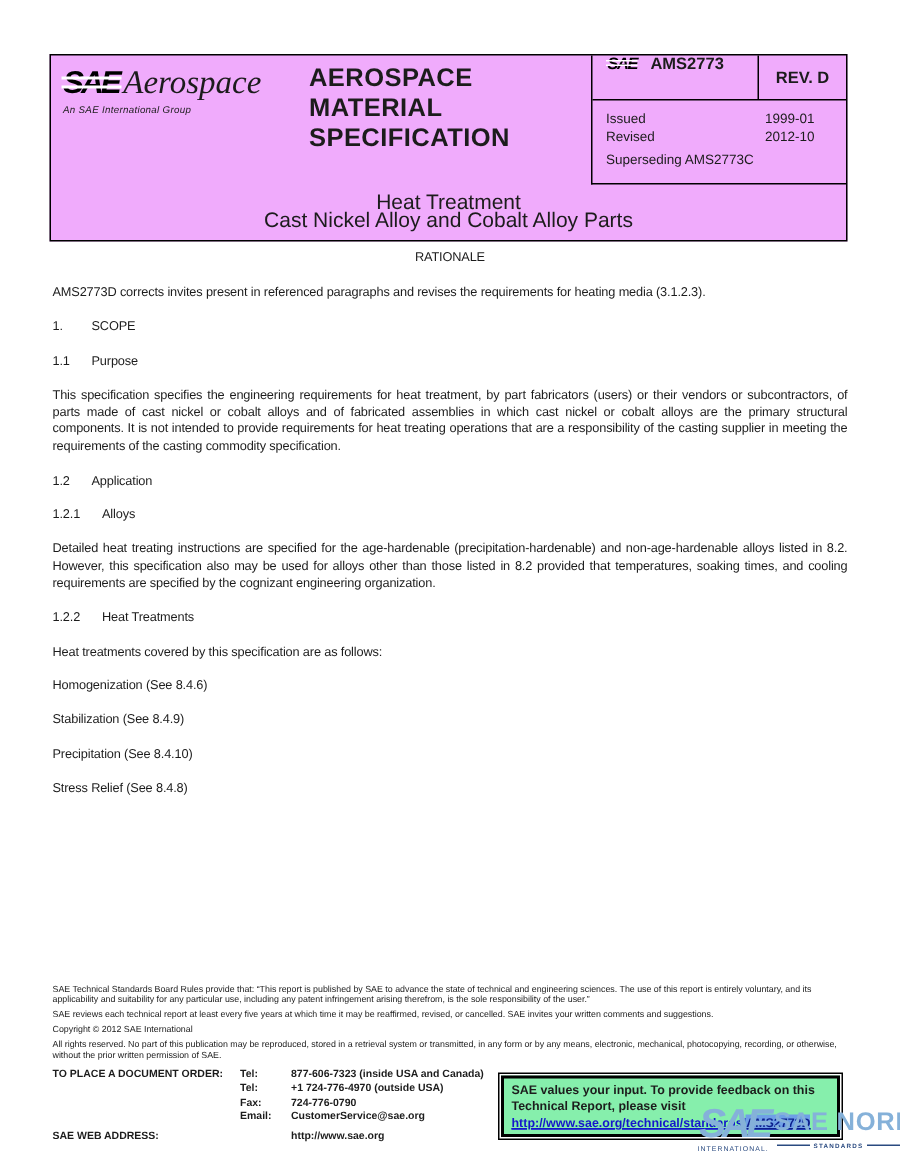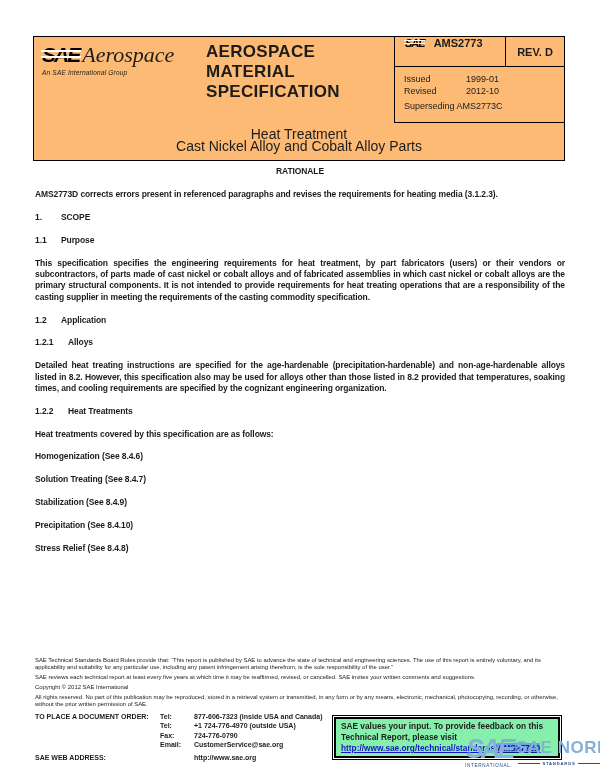--- a/index.html
+++ b/index.html
@@ -4,21 +4,21 @@
 <style>
   html,body{margin:0;padding:0;background:#e8e8e8;}
   .page{
     width:600px;height:776px;position:relative;background:#ffffff;
     font-family:"Liberation Sans",sans-serif;color:#1c1c1c;overflow:hidden;
     margin:0 auto;
   }
   
   .header-box{
     position:absolute;left:33px;top:36px;width:532px;
-    border:1.5px solid #000;box-sizing:border-box;background:#fdba74;
+    border:1.5px solid #000;box-sizing:border-box;background:#f0abfc;
   }
   .header-top{display:flex;align-items:stretch;}
   .logo-cell{width:168px;padding:7px 0 0 8px;box-sizing:border-box;}
   .sae-wordmark{white-space:nowrap;line-height:22px;}
   .sae-mark{
     position:relative;display:inline-block;font-weight:bold;font-style:italic;
     font-size:21px;letter-spacing:-2px;padding-right:3px;color:#000;
   }
   .sae-mark .stripe{position:absolute;left:-1px;right:1px;height:1.5px;background:#fff;}
   .sae-mark .s1{top:6px;}
@@ -37,31 +37,31 @@
   .ams-cell{flex:1;display:flex;align-items:flex-start;padding-left:10px;font-weight:bold;font-size:11px;}
   .sae-mark.small{font-size:11px;letter-spacing:-1px;margin-right:8px;padding-right:1px;}
   .sae-mark.small .stripe{height:1px;}
   .sae-mark.small .s1{top:3.2px;}
   .sae-mark.small .s2{top:6.4px;}
   .rev-cell{
     width:58px;border-left:1.5px solid #000;display:flex;align-items:center;
     justify-content:center;font-weight:bold;font-size:11px;
   }
   .dates{padding:6px 9px 0 9px;font-size:9px;line-height:12px;}
-  .date-row{display:flex;}
+  .date-row{display:flex;gap:44px;}
   .date-label{width:62px;}
   .superseding{margin-top:3px;}
   .subtitle{
     clear:both;text-align:center;font-size:14px;line-height:11.5px;
     padding:6px 0 8px 0;
   }
   
   .doc-body{
     position:absolute;left:35px;right:35px;top:155px;
-    font-size:8.5px;line-height:11.4px;letter-spacing:-0.1px;text-align:justify;font-weight:bold;
+    font-size:8.5px;line-height:11.4px;letter-spacing:-0.1px;text-align:justify;
   }
   .doc-body p{margin:11.4px 0;}
   .rationale-heading{text-align:center;}
   .sn{display:inline-block;}
   .sn2{width:26px;}
   .sn3{width:33px;}
   
   .legal{
     position:absolute;left:35px;right:38px;top:657px;
     font-size:5.9px;line-height:7.2px;letter-spacing:0;color:#222;text-align:left;
@@ -142,35 +142,34 @@
     </div>
 
     <div class="subtitle">
       <div>Heat Treatment</div>
       <div>Cast Nickel Alloy and Cobalt Alloy Parts</div>
     </div>
   </div>
 
   <div class="doc-body">
     <p class="rationale-heading">RATIONALE</p>
-    <p>AMS2773D corrects errors present in referenced paragraphs and revises the requirements for heating media (3.1.2.3).</p>
+    <p>AMS2773D corrects invites present in referenced paragraphs and revises the requirements for heating media (3.1.2.3).</p>
 
     <p><span class="sn sn2">1.</span><span>SCOPE</span></p>
     <p><span class="sn sn2">1.1</span><span>Purpose</span></p>
     <p>This specification specifies the engineering requirements for heat treatment, by part fabricators (users) or their vendors or subcontractors, of parts made of cast nickel or cobalt alloys and of fabricated assemblies in which cast nickel or cobalt alloys are the primary structural components. It is not intended to provide requirements for heat treating operations that are a responsibility of the casting supplier in meeting the requirements of the casting commodity specification.</p>
 
     <p><span class="sn sn2">1.2</span><span>Application</span></p>
     <p><span class="sn sn3">1.2.1</span><span>Alloys</span></p>
     <p>Detailed heat treating instructions are specified for the age-hardenable (precipitation-hardenable) and non-age-hardenable alloys listed in 8.2. However, this specification also may be used for alloys other than those listed in 8.2 provided that temperatures, soaking times, and cooling requirements are specified by the cognizant engineering organization.</p>
 
     <p><span class="sn sn3">1.2.2</span><span>Heat Treatments</span></p>
     <p>Heat treatments covered by this specification are as follows:</p>
 
     <p>Homogenization (See 8.4.6)</p>
-    <p>Solution Treating (See 8.4.7)</p>
     <p>Stabilization (See 8.4.9)</p>
     <p>Precipitation (See 8.4.10)</p>
     <p>Stress Relief (See 8.4.8)</p>
   </div>
 
   <div class="legal">
     <p>SAE Technical Standards Board Rules provide that: “This report is published by SAE to advance the state of technical and engineering sciences. The use of this report is entirely voluntary, and its applicability and suitability for any particular use, including any patent infringement arising therefrom, is the sole responsibility of the user.”</p>
     <p>SAE reviews each technical report at least every five years at which time it may be reaffirmed, revised, or cancelled. SAE invites your written comments and suggestions.</p>
     <p>Copyright © 2012 SAE International</p>
     <p>All rights reserved. No part of this publication may be reproduced, stored in a retrieval system or transmitted, in any form or by any means, electronic, mechanical, photocopying, recording, or otherwise, without the prior written permission of SAE.</p>

